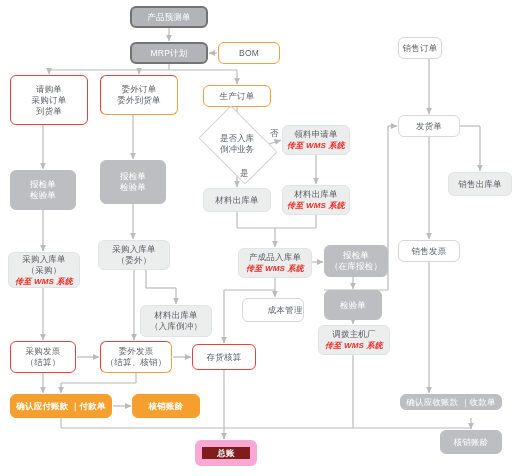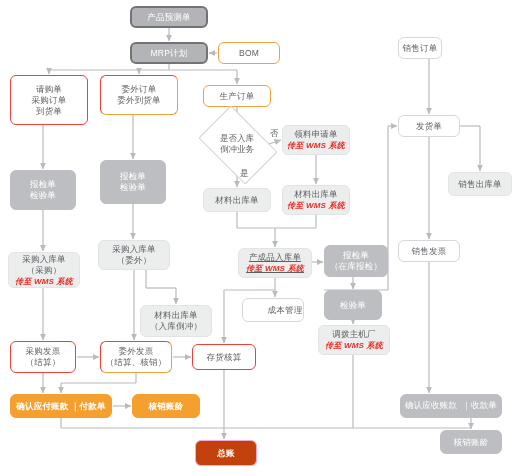--- a/index.html
+++ b/index.html
@@ -13,21 +13,21 @@
   
   .s-gray{background:#b2b4b7;color:#ffffff;border:2px solid #737373;}
   .s-lightgray{background:#eceded;color:#5c5f63;border:1px solid #e2e3e4;}
   .s-solidgray{background:#bcbec1;color:#ffffff;border:1px solid #bcbec1;}
   .s-white{background:#ffffff;color:#5c5f63;border:1px solid #d6d7d9;}
   .s-orangeline{background:#ffffff;color:#5c5f63;border:1.4px solid #f0a03c;}
   .s-redline{background:#ffffff;color:#5c5f63;border:1.4px solid #ec4039;}
   .s-redorange{background:#ffffff;color:#5c5f63;border:1.4px solid #ec4039;
                border-right-color:#f0a03c;border-top-color:#ec4039;border-bottom-color:#f0a03c;}
   .s-orange{background:#f5a02e;color:#ffffff;border:1px solid #f5a02e;font-weight:bold;}
-  .s-red{background:#c2410c;color:#ffffff;border:1px solid #f9a8d4;font-weight:bold;}
+  .s-red{background:#7f1d1d;color:#ffffff;border:7px solid #f9a8d4;font-weight:bold;}
   .wms{color:#ee2b24;font-style:italic;font-weight:bold;font-size:8px;}
   .diamond{position:absolute;box-sizing:border-box;}
   .diamond .dshape{position:absolute;left:0;top:0;width:100%;height:100%;
       background:#ffffff;border:1px solid #d0d1d3;transform:rotate(45deg);border-radius:2px;}
   .diamond .dtxt{position:absolute;left:0;top:0;width:100%;height:100%;display:flex;
       flex-direction:column;align-items:center;justify-content:center;color:#5c5f63;
       font-size:8.5px;line-height:11px;}
   .elabel{position:absolute;font-size:8.5px;color:#5c5f63;}
 </style>
 </head>
@@ -190,21 +190,21 @@
       </div>
       <div class="node s-lightgray" style="left: 8px; top: 252px; width: 72px; height: 36px;">
         <span class="ln">采购入库单</span>
         <span class="ln">（采购）</span>
         <span class="ln wms">传至 WMS 系统</span>
       </div>
       <div class="node s-lightgray" style="left: 98px; top: 240px; width: 72px; height: 30px;">
         <span class="ln">采购入库单</span>
         <span class="ln">（委外）</span>
       </div>
-      <div class="node s-lightgray" style="left: 238px; top: 248px; width: 74px; height: 30px; text-decoration: underline;">
+      <div class="node s-lightgray" style="left: 238px; top: 248px; width: 74px; height: 30px;">
         <span class="ln">产成品入库单</span>
         <span class="ln wms">传至 WMS 系统</span>
       </div>
       <div class="node s-solidgray" style="left: 324px; top: 245px; width: 64px; height: 32px;">
         <span class="ln">报检单</span>
         <span class="ln">（在库报检）</span>
       </div>
       <div class="node s-white" style="left: 398px; top: 240px; width: 62px; height: 22px;">
         <span class="ln">销售发票</span>
       </div>
@@ -232,21 +232,21 @@
       </div>
       <div class="node s-redline" style="left: 192px; top: 344px; width: 64px; height: 26px;">
         <span class="ln">存货核算</span>
       </div>
       <div class="node s-orange" style="left: 10px; top: 394px; width: 102px; height: 24px;">
         <span class="ln">确认应付账款 ｜付款单</span>
       </div>
       <div class="node s-orange" style="left: 132px; top: 394px; width: 68px; height: 24px;">
         <span class="ln">核销账龄</span>
       </div>
-      <div class="node s-solidgray" style="left: 400px; top: 394px; width: 102px; height: 24px; font-family: Liberation Mono, monospace;">
+      <div class="node s-solidgray" style="left: 400px; top: 394px; width: 102px; height: 16px;">
         <span class="ln">确认应收账款 ｜收款单</span>
       </div>
       <div class="node s-solidgray" style="left: 440px; top: 430px; width: 62px; height: 24px;">
         <span class="ln">核销账龄</span>
       </div>
       <div class="node s-red" style="left: 195px; top: 440px; width: 62px; height: 26px;">
         <span class="ln">总账</span>
       </div>
     </div>
 

